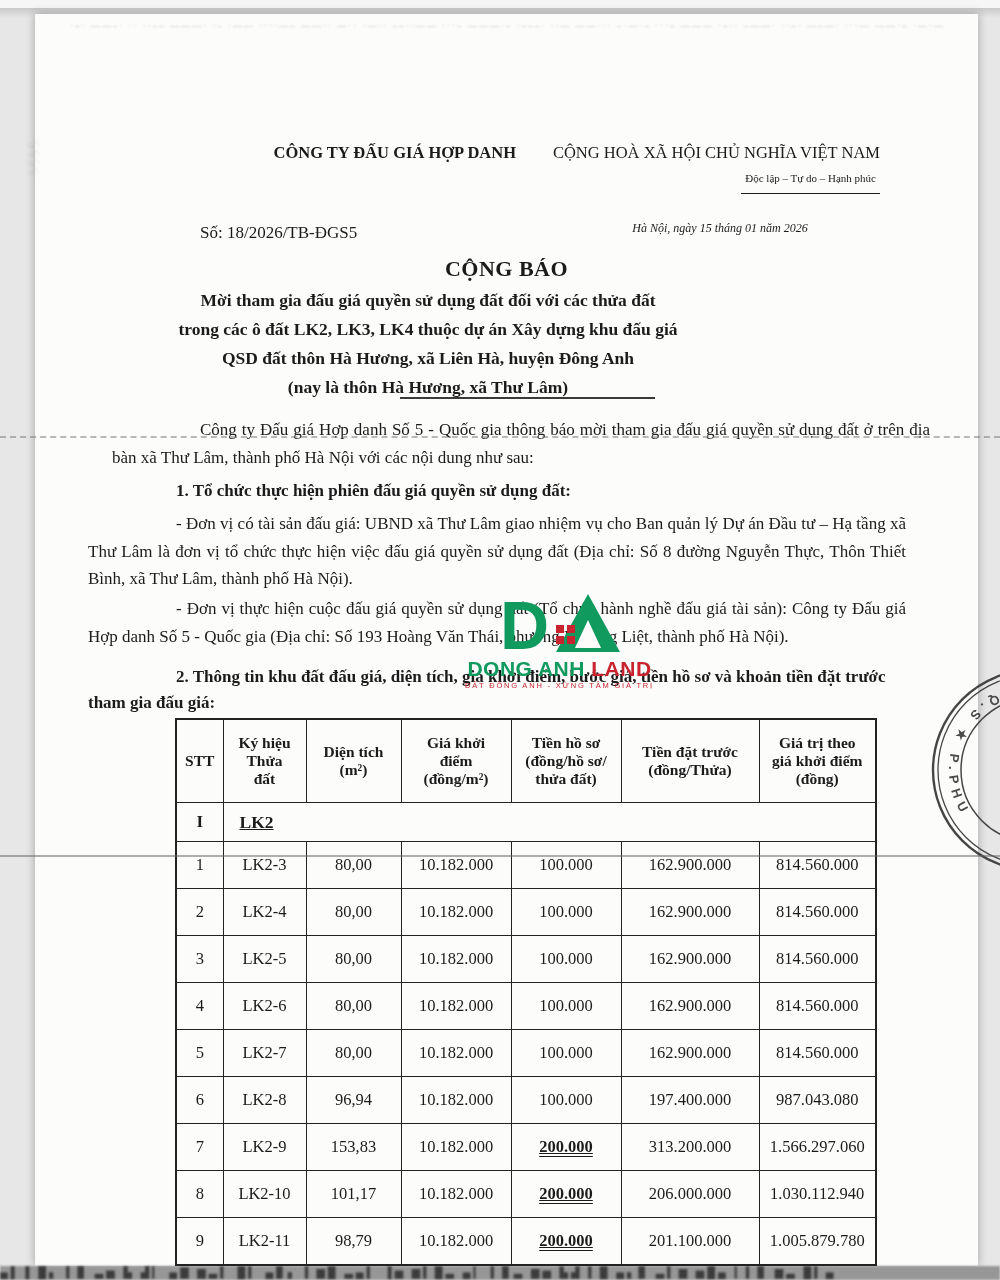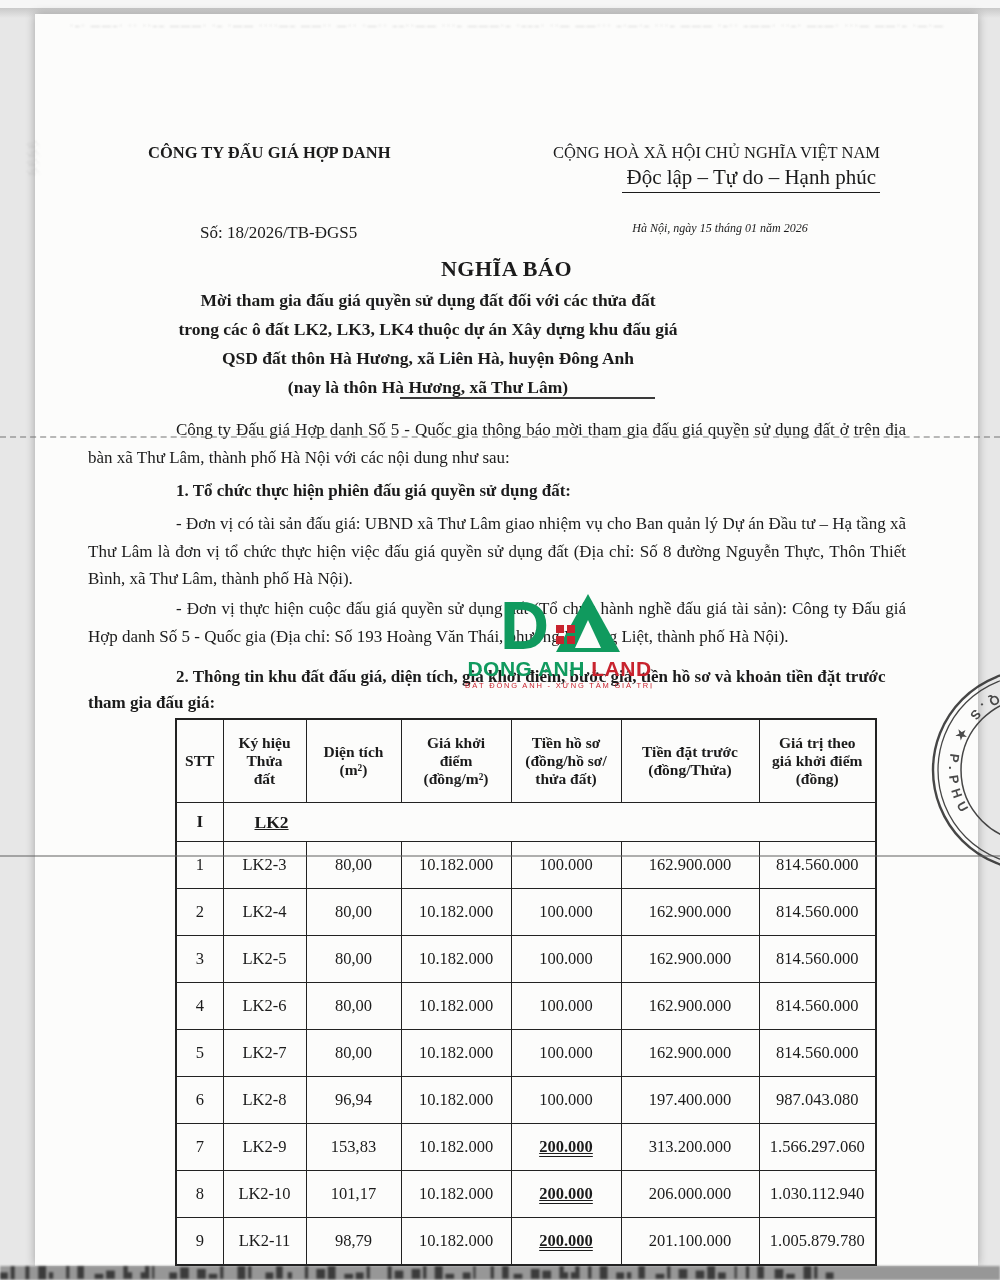--- a/index.html
+++ b/index.html
@@ -12,52 +12,52 @@
   
   .strip-top{position:absolute;left:70px;top:20px;width:880px;height:24px;overflow:hidden;
              font-size:9px;color:#8f8f8f;letter-spacing:2px;white-space:nowrap;filter:blur(1.1px);opacity:.75;}
   .strip-bottom{position:absolute;left:0;bottom:0;width:1000px;height:14px;background:#979797;overflow:hidden;
              font-size:11px;color:#3b3b3b;letter-spacing:3px;white-space:nowrap;filter:blur(1.2px);line-height:13px;}
   .smudge-left{position:absolute;left:26px;top:140px;width:14px;height:150px;overflow:hidden;
              font-size:8px;color:#777;filter:blur(1px);opacity:.55;word-break:break-all;line-height:9px;}
   .fold-1{position:absolute;left:0;top:436px;width:1000px;height:0;border-top:2px dashed rgba(115,115,115,.5);z-index:30;}
   .fold-2{position:absolute;left:0;top:855px;width:1000px;height:2px;background:rgba(95,95,95,.5);z-index:30;}
   
-  .hdr-left{position:absolute;left:148px;top:141px;width:368px;text-align:left;font-weight:bold;
+  .hdr-left{position:absolute;left:148px;top:141px;width:368px;text-align:right;font-weight:bold;
             font-size:16.5px;line-height:24px;}
   .hdr-left .u{display:inline-block;border-bottom:1.8px solid #1b1b1b;padding:0 6px 3px 6px;font-size:17px;}
   .hdr-right{position:absolute;left:480px;top:141px;width:400px;text-align:right;font-weight:normal;
             font-size:16.5px;line-height:24px;}
-  .hdr-right .u{display:inline-block;border-bottom:1.8px solid #1b1b1b;padding:0 4px 3px 4px;font-size:21px;}
+  .hdr-right .u{display:inline-block;border-bottom:1.8px solid #1b1b1b;padding:0 4px 3px 4px;font-size:11px;}
   .doc-number{position:absolute;left:200px;top:223px;font-size:17px;}
   .place-date{position:absolute;left:545px;top:221px;width:350px;text-align:center;font-style:italic;font-size:12px;}
   
   .doc-title{position:absolute;left:35px;top:256px;width:943px;text-align:center;font-weight:bold;
              font-size:22px;letter-spacing:.5px;}
   .doc-sub{position:absolute;left:35px;top:286px;width:786px;text-align:center;font-weight:bold;
              font-size:17.5px;line-height:29px;}
   .sub-underline{position:absolute;left:400px;top:397px;width:255px;height:2px;background:#3a3a3a;}
   
   .para{position:absolute;left:88px;width:818px;font-size:17px;line-height:27.5px;text-align:justify;
         text-indent:88px;}
   .para.b{font-weight:bold;text-align:left;}
-  .p-intro{top:416px;}
+  .p-intro{top:416px;margin-left:24px;}
   .p-h1{top:477px;}
   .p-item1{top:510px;}
   .p-item2{top:595px;}
   .p-h2{top:664px;line-height:26px;}
   
   .tbl{position:absolute;left:175px;top:718px;width:700px;border-collapse:collapse;table-layout:fixed;z-index:5;}
   .tbl th,.tbl td{border:1.5px solid #222;padding:0 2px;}
   .tbl{border:2px solid #222;}
   .tbl th{font-size:15.5px;font-weight:bold;text-align:center;white-space:pre-line;line-height:18px;height:82px;}
   .tbl td{font-size:16.5px;text-align:center;height:46px;}
   .tbl tr.group td{height:38px;}
   .group .g-no{font-weight:bold;font-size:17px;}
-  .group .g-label{font-weight:bold;font-size:17.5px;text-align:left;padding-left:31px;text-decoration:underline;}
+  .group .g-label{font-weight:bold;font-size:17.5px;text-align:left;padding-left:16px;text-decoration:underline;}
   td.fee-em{font-weight:bold;text-decoration:underline;text-decoration-style:double;}
   
   .logo{position:absolute;left:452px;top:590px;width:215px;text-align:center;z-index:20;}
   .logo-name{font-family:Liberation Sans, sans-serif;font-weight:bold;font-size:21px;letter-spacing:.5px;
              line-height:22px;margin-top:-2px;}
   .logo-name .g{color:#109a5e;}
   .logo-name .r{color:#c8232e;}
   .logo-tagline{font-family:"Liberation Sans",sans-serif;font-size:7.5px;color:#c8232e;letter-spacing:1.8px;
              filter:blur(.5px);margin-top:1px;}
   
@@ -77,21 +77,21 @@
   <div class="hdr-left">
     <div>CÔNG TY ĐẤU GIÁ HỢP DANH</div>
   </div>
   <div class="hdr-right">
     <div>CỘNG HOÀ XÃ HỘI CHỦ NGHĨA VIỆT NAM</div>
     <div><span class="u">Độc lập – Tự do – Hạnh phúc</span></div>
   </div>
   <div class="doc-number">Số: 18/2026/TB-ĐGS5</div>
   <div class="place-date">Hà Nội, ngày 15 tháng 01 năm 2026</div>
 
-  <div class="doc-title">NGHĨA BÁO</div>
+  <div class="doc-title">CỘNG BÁO</div>
   <div class="doc-sub">
     <div>Mời tham gia đấu giá quyền sử dụng đất đối với các thửa đất</div>
     <div>trong các ô đất LK2, LK3, LK4 thuộc dự án Xây dựng khu đấu giá</div>
     <div>QSD đất thôn Hà Hương, xã Liên Hà, huyện Đông Anh</div>
     <div>(nay là thôn Hà Hương, xã Thư Lâm)</div>
   </div>
   <div class="sub-underline"></div>
 
   <div class="para p-intro">Công ty Đấu giá Hợp danh Số 5 - Quốc gia thông báo mời tham gia đấu giá quyền sử dụng đất ở trên địa bàn xã Thư Lâm, thành phố Hà Nội với các nội dung như sau:</div>
   <div class="para b p-h1">1. Tổ chức thực hiện phiên đấu giá quyền sử dụng đất:</div>

